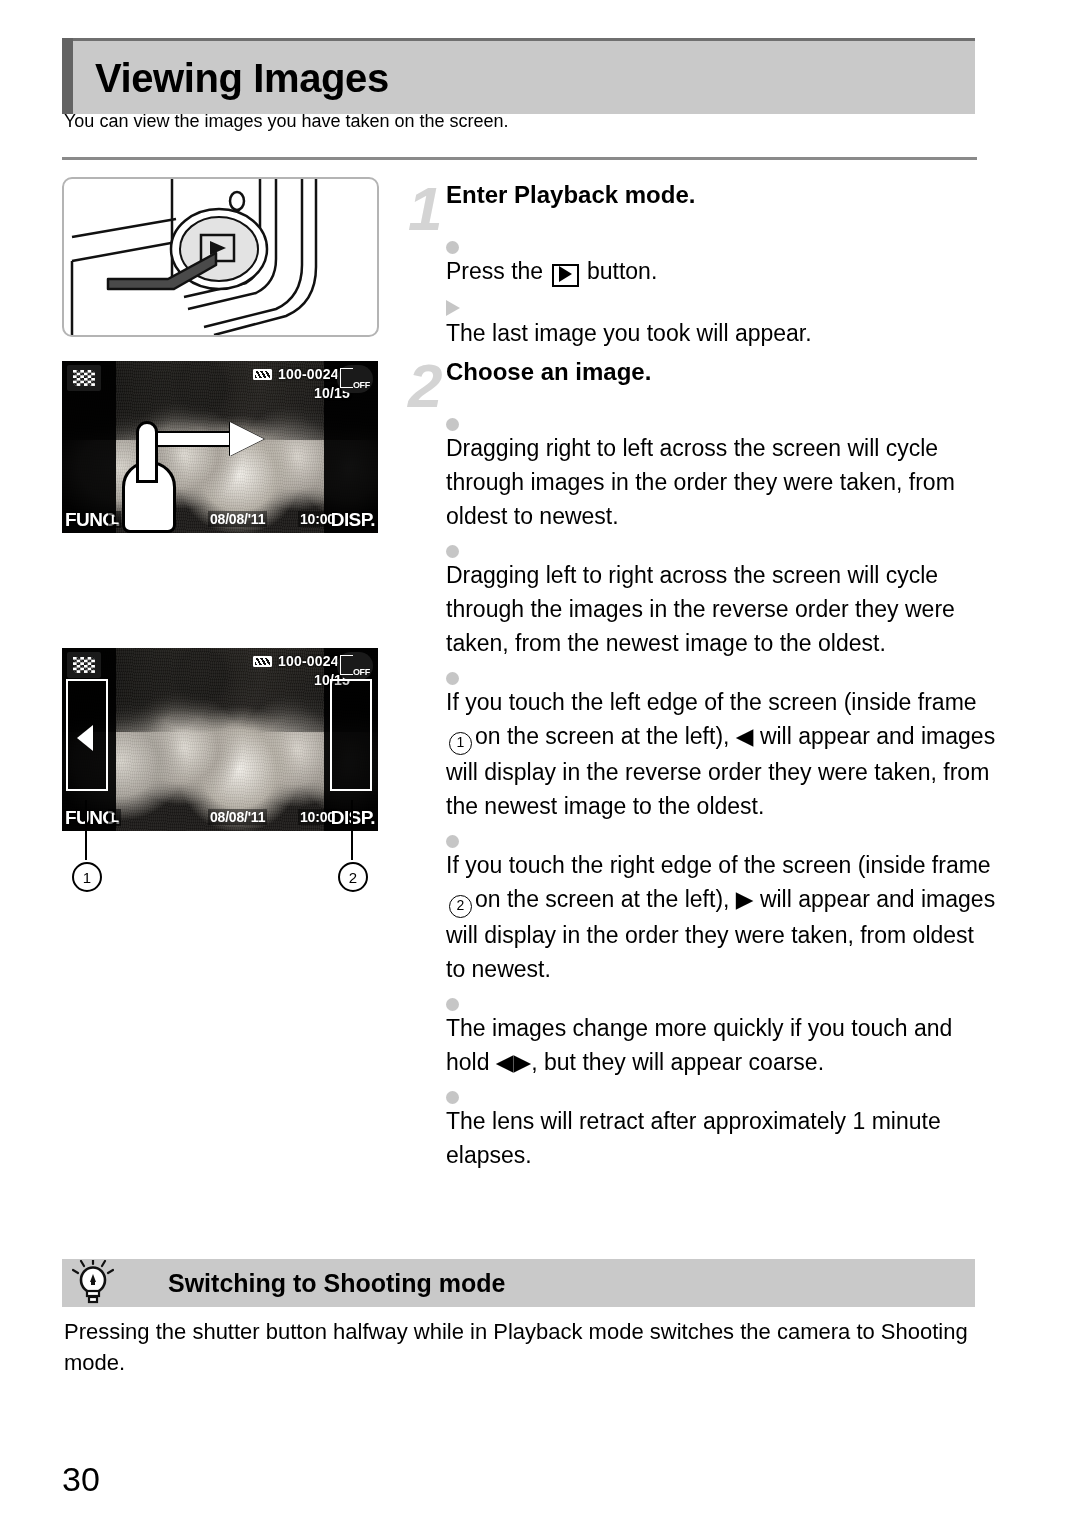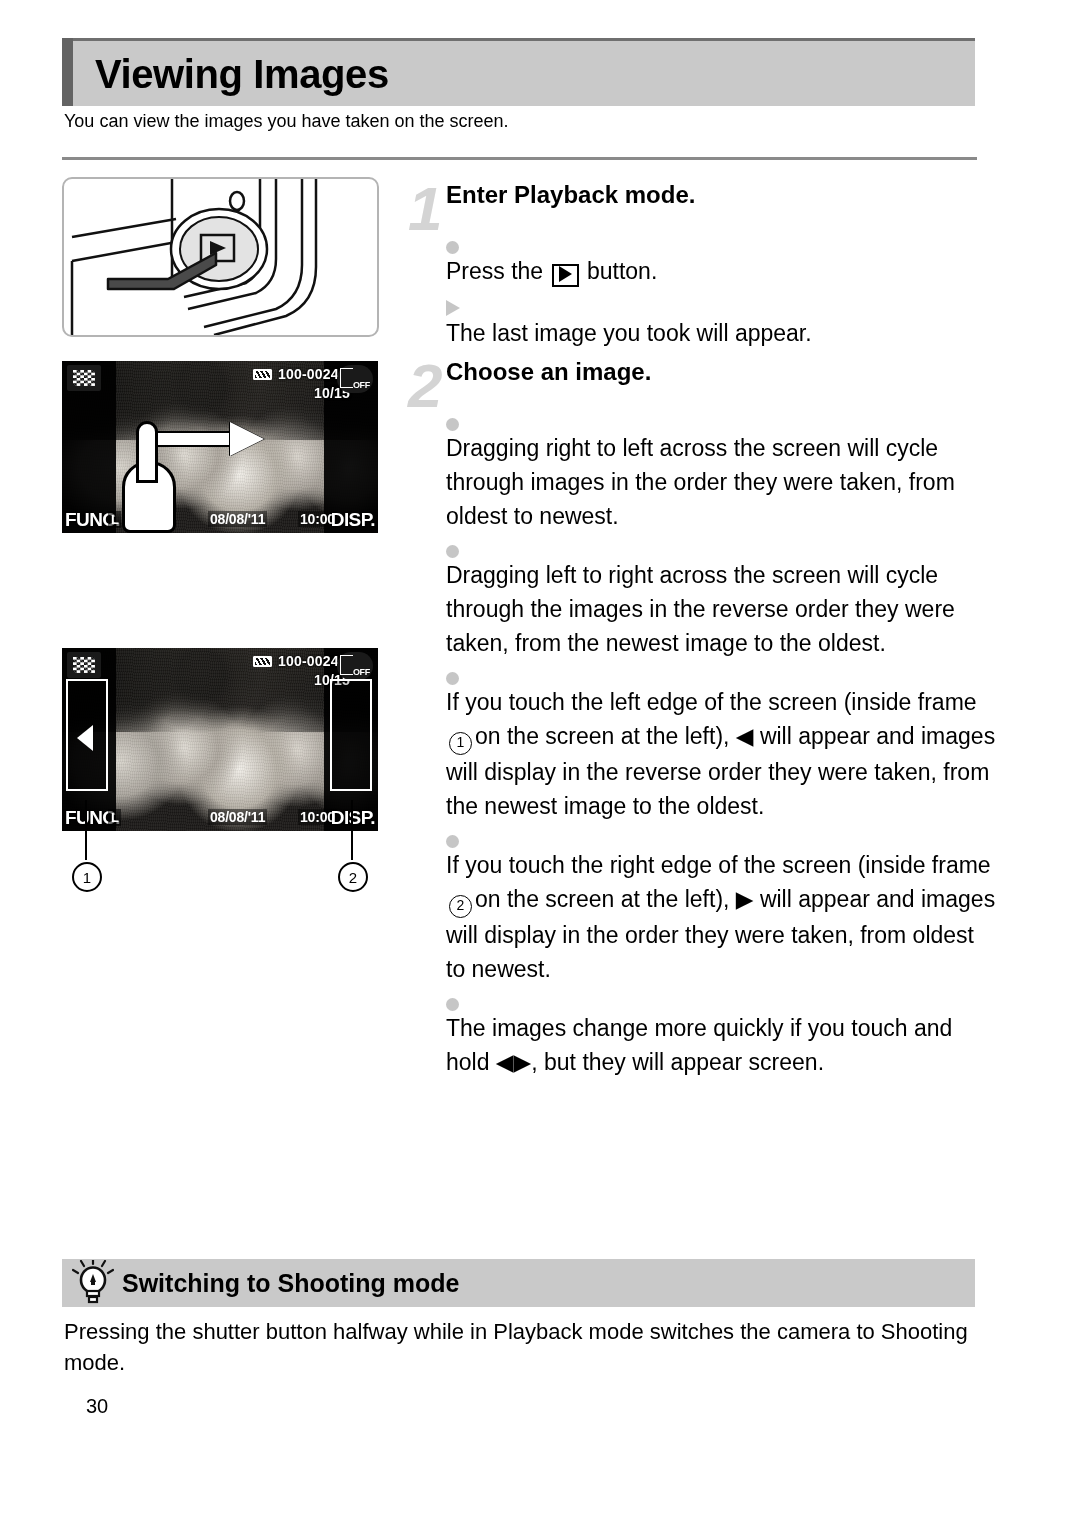--- a/index.html
+++ b/index.html
@@ -15,21 +15,21 @@
     color: #000000;
     overflow: hidden;
   }
 
   
   #section-header {
     position: absolute;
     left: 62px;
     top: 38px;
     width: 913px;
-    height: 68px;
+    height: 76px;
     display: flex;
     align-items: center;
   }
   #header-accent {
     width: 11px;
     height: 100%;
     background: #636363;
     flex: 0 0 auto;
   }
   #header-body {
@@ -438,20 +438,21 @@
   
   #tip-box-header {
     position: absolute;
     left: 62px;
     top: 1259px;
     width: 913px;
     height: 48px;
     background: #c9c9c9;
     display: flex;
     align-items: center;
+    gap: 46px;
   }
   #tip-title {
     font-size: 25px;
     font-weight: bold;
     padding-left: 8px;
   }
   #bulb-icon {
     position: relative;
     width: 42px; height: 46px;
     flex: 0 0 auto;
@@ -462,24 +463,23 @@
     left: 64px;
     top: 1316px;
     width: 910px;
     font-size: 22px;
     line-height: 31px;
   }
 
   #page-number {
     position: absolute;
     left: 62px;
-    top: 1396px;
-    font-size: 20px;
+    top: 1462px;
+    font-size: 34px;
     line-height: 1;
-    margin-left: 24px;
   }
 </style>
 </head>
 <body>
 
 <div id="section-header">
   <div id="header-accent"></div>
   <div id="header-body">
     <div id="page-title">Viewing Images</div>
   </div>
@@ -656,23 +656,29 @@
         </div>
       <div class="bullet-text">
         <span>If you touch the right edge of the screen (inside frame</span><span class="inline-circle-num">2</span><span>on the screen at the left), ▶ will appear and images will display in the order they were taken, from oldest to newest.</span>
       </div>
     </div>
 
     <div class="bullet-row">
       <div class="bullet-marker">
           <span class="dot"></span>
         </div>
-      <div class="bullet-text">The images change more quickly if you touch and hold ◀▶, but they will appear screen.</div>
+      <div class="bullet-text">The images change more quickly if you touch and hold ◀▶, but they will appear coarse.</div>
     </div>
 
+    <div class="bullet-row">
+      <div class="bullet-marker">
+          <span class="dot"></span>
+        </div>
+      <div class="bullet-text">The lens will retract after approximately 1 minute elapses.</div>
+    </div>
 
 
   </div>
 </div>
 
 <div id="tip-box-header">
   <div id="bulb-icon">
     <svg width="42" height="46" viewBox="0 0 42 46">
       <path d="M21 4 L21 -1" stroke="#111" stroke-width="2.2" stroke-linecap="round"></path>
       <path d="M12 6 L9 1" stroke="#111" stroke-width="2.2" stroke-linecap="round"></path>

